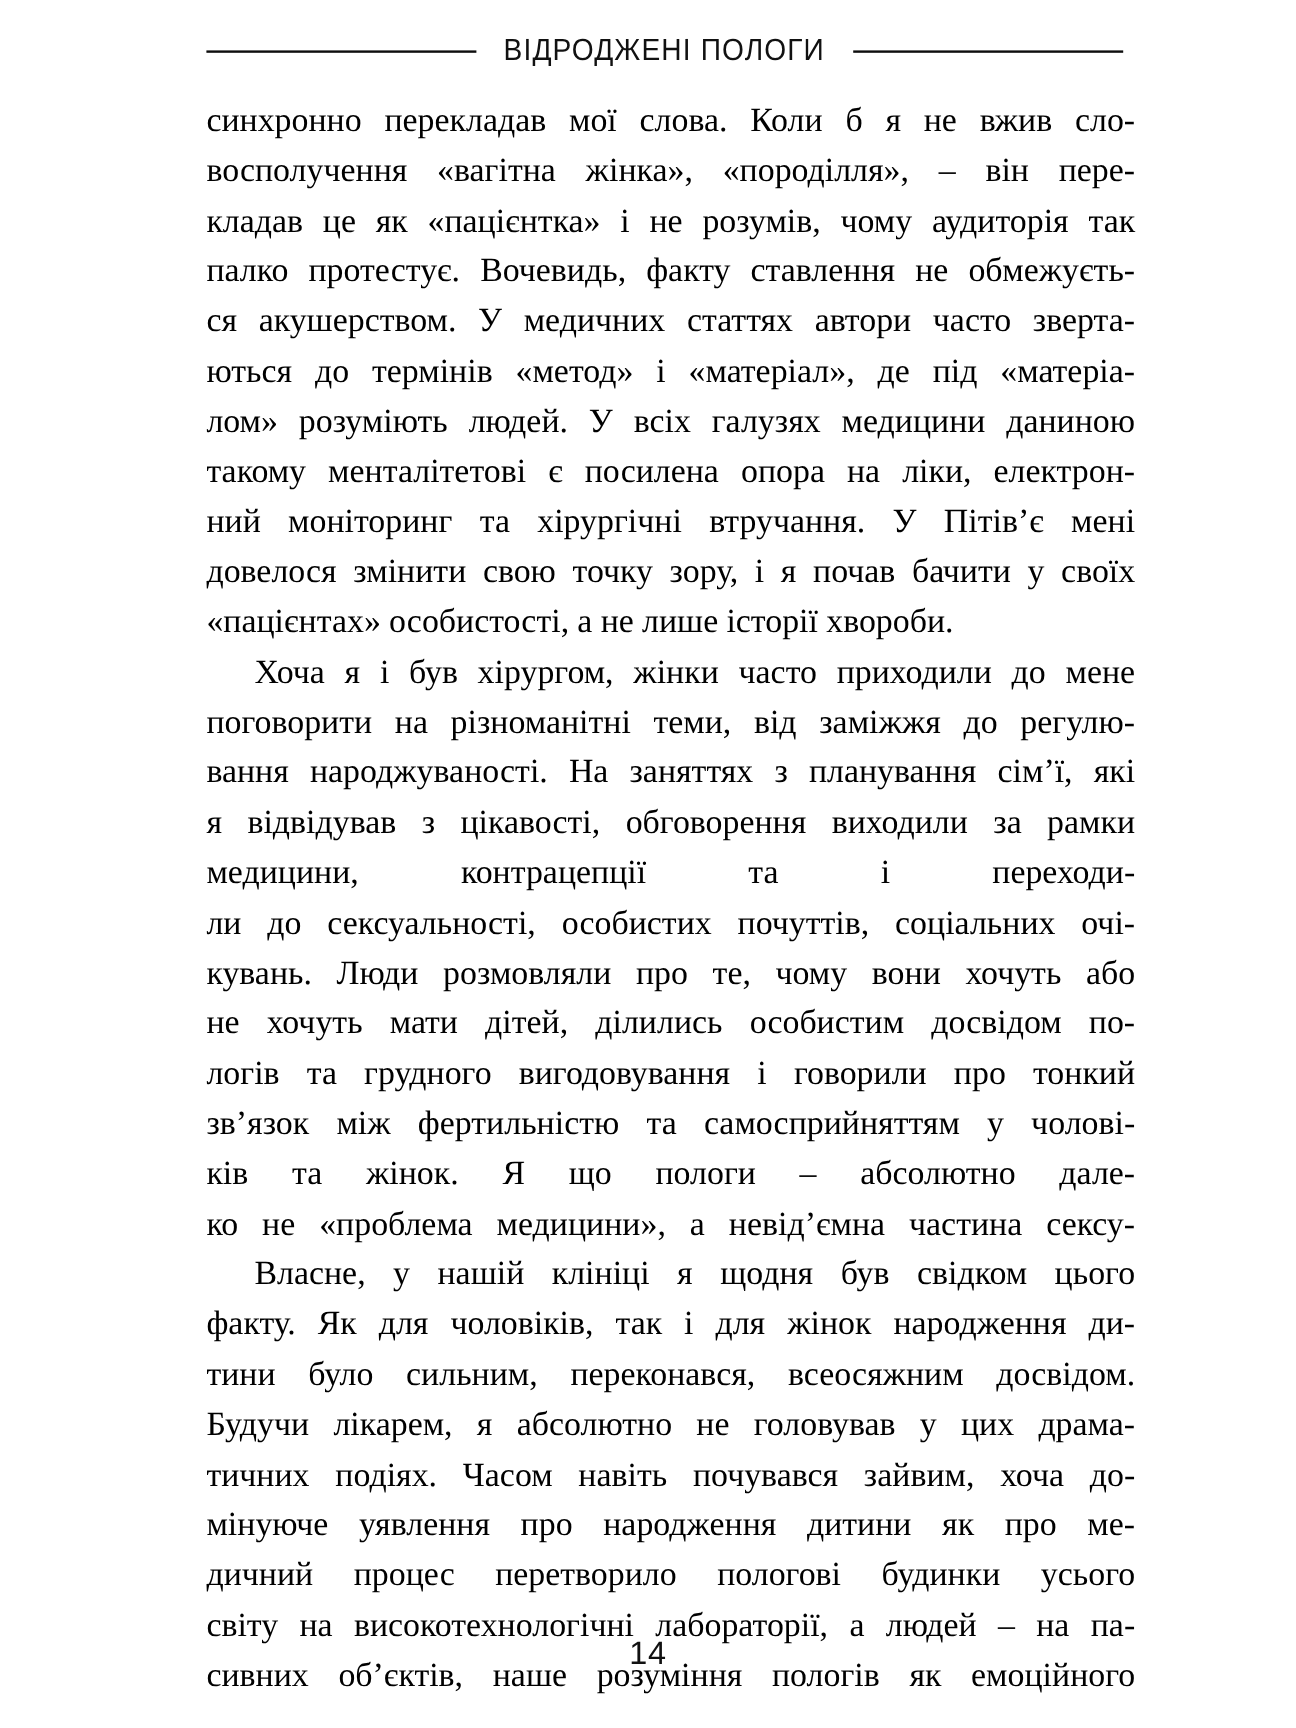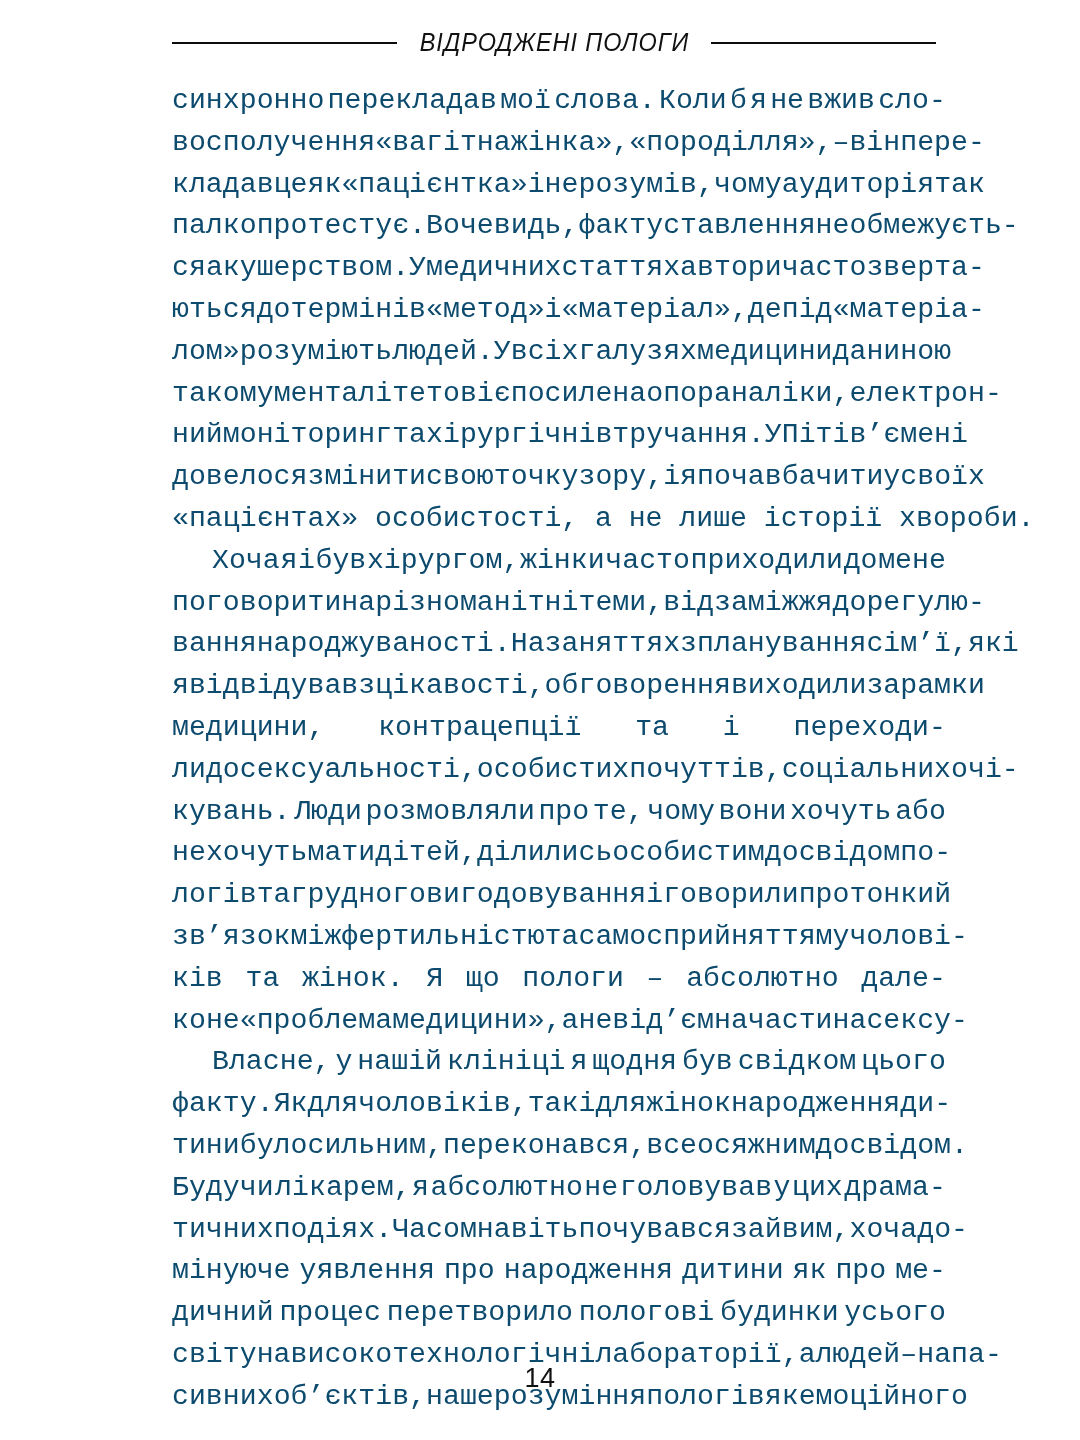--- a/index.html
+++ b/index.html
@@ -21,21 +21,20 @@
   .running-head {
     position: absolute;
     left: 172px;
     top: 22px;
     width: 764px;
     height: 40px;
     display: flex;
     align-items: center;
     justify-content: center;
     gap: 0;
-    font-style: italic;
   }
 
   .head-rule {
     flex: 1 1 auto;
     height: 0;
     border: 0;
     border-top: 2.4px solid #0d0d0d;
     margin: 0;
     position: relative;
     top: 1px;
@@ -72,24 +71,24 @@
     margin: 0;
     hyphens: manual;
     word-spacing: -0.2px;
     -webkit-font-smoothing: none;
   }
 
   
   .line {
     display: block;
     white-space: pre;
-    font-family: Liberation Mono, monospace;
+    font-family: Liberation Serif, serif;
     font-size: 28.2px;
     line-height: 41.8px;
-    color: #0c4a6e;
+    color: #000000;
     letter-spacing: 0.02px;
   }
 
   .line.justified {
     display: flex;
     justify-content: space-between;
     white-space: pre;
   }
 
   .line.justified > span {

